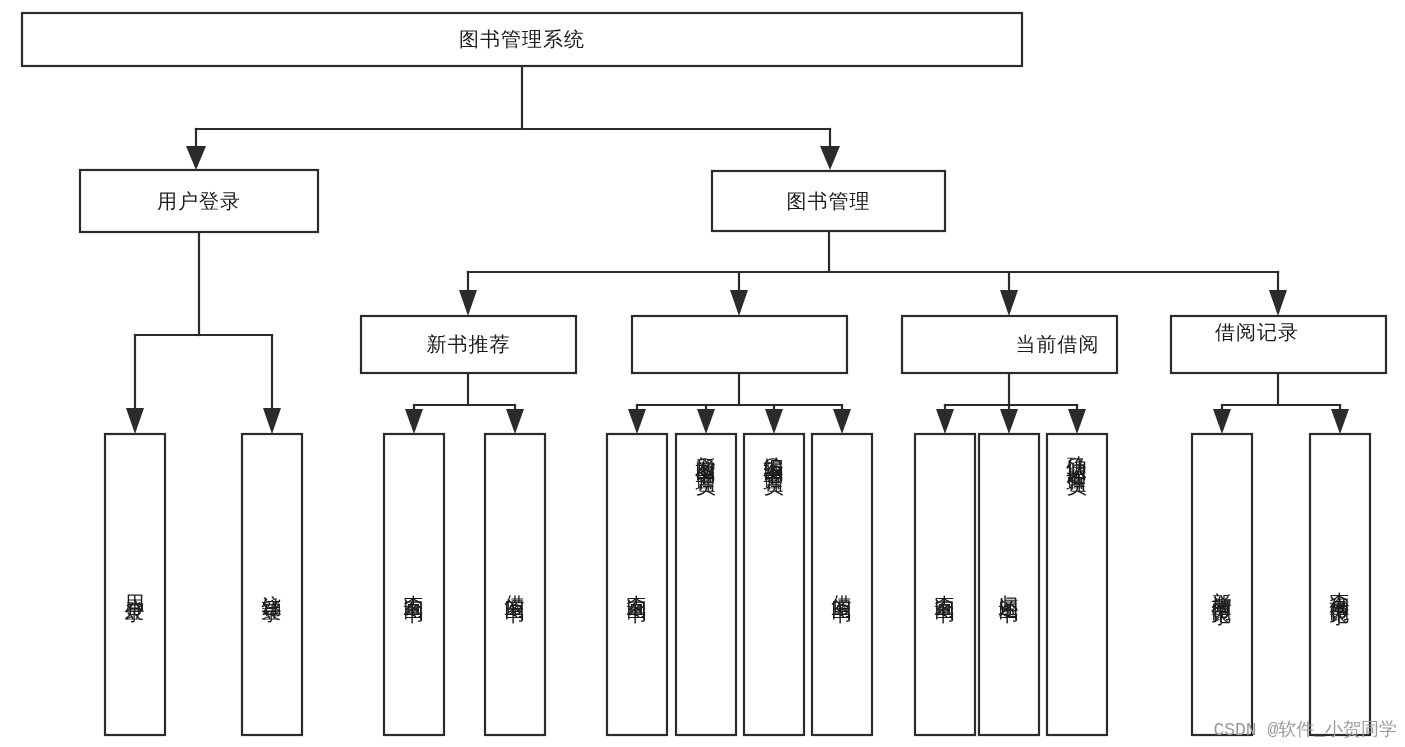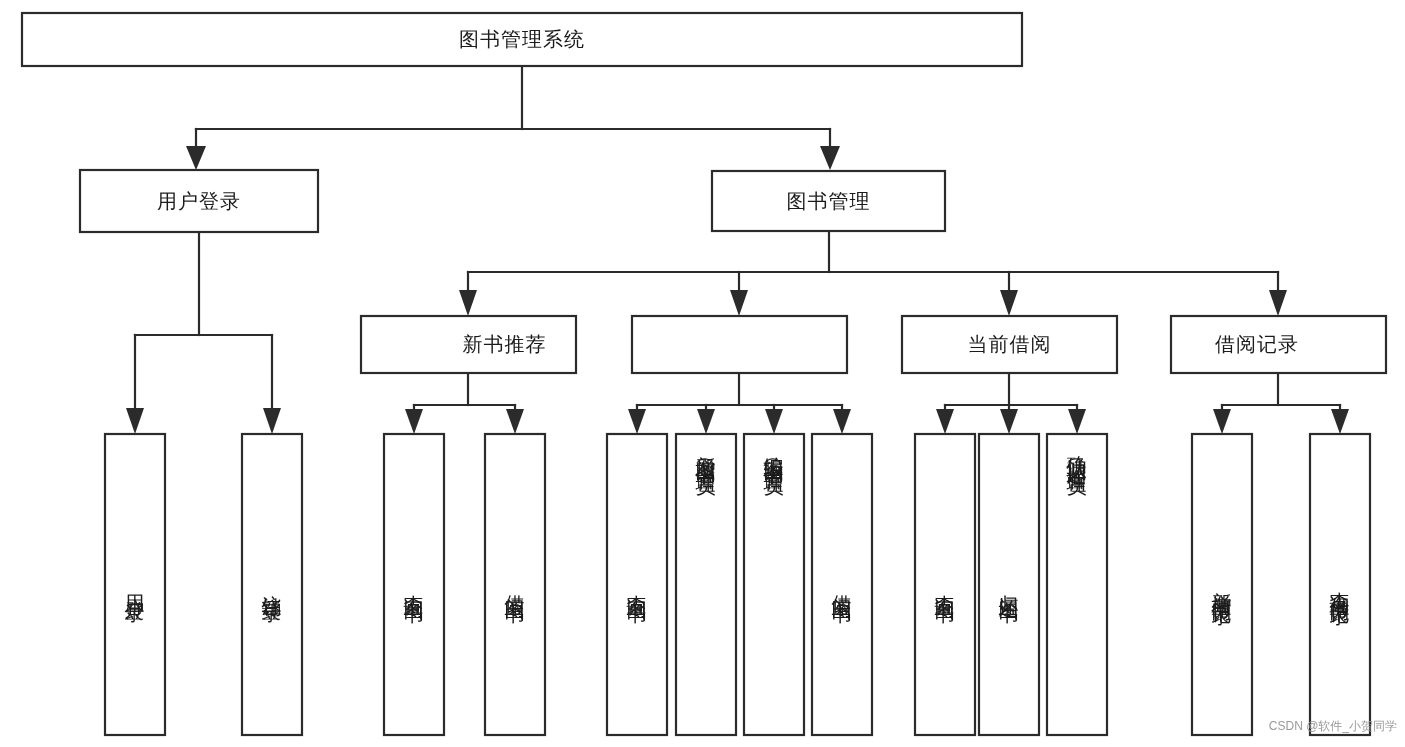--- a/index.html
+++ b/index.html
@@ -68,23 +68,23 @@
   .htext {
     font-family: "DejaVu Sans", "Liberation Sans", sans-serif;
     font-size: 20px;
     color: #1b1b1b;
     white-space: nowrap;
     letter-spacing: 1px;
   }
   .watermark {
     position: absolute;
     right: 8px;
-    bottom: 12px;
-    font-family: Liberation Sans, sans-serif;
-    font-size: 12px;
+    bottom: 6px;
+    font-family: Liberation Mono, monospace;
+    font-size: 18px;
     color: #9a9a9a;
     white-space: nowrap;
     pointer-events: none;
   }
 </style>
 </head>
 <body>
 
 <div id="diagram-root">
 
@@ -183,30 +183,30 @@
   </div>
 
   <div class="hlabel-wrap" style="left:80px; top:170px; width:238px; height:62px;">
     <span class="htext">用户登录</span>
   </div>
 
   <div class="hlabel-wrap" style="left:712px; top:171px; width:233px; height:60px;border-radius:25px;">
     <span class="htext">图书管理</span>
   </div>
 
-  <div class="hlabel-wrap" style="left:361px; top:316px; width:215px; height:57px;padding-left:36px;">
+  <div class="hlabel-wrap" style="left:361px; top:316px; width:215px; height:57px;">
     <span class="htext">新书推荐</span>
   </div>
 
 
-  <div class="hlabel-wrap" style="left:902px; top:316px; width:215px; height:57px;">
+  <div class="hlabel-wrap" style="left:902px; top:316px; width:215px; height:57px;padding-left:48px;">
     <span class="htext">当前借阅</span>
   </div>
 
-  <div class="hlabel-wrap" style="left:1171px; top:316px; width:172px; height:57px;border-radius:14px;">
+  <div class="hlabel-wrap" style="left:1171px; top:304px; width:172px; height:57px;border-radius:14px;">
     <span class="htext">借阅记录</span>
   </div>
 
   <div class="vlabel-wrap center" style="left:105px; top:434px; width:60px; height:301px;">
     <span class="vtext">用户登录</span>
   </div>
   <div class="vlabel-wrap center" style="left:242px; top:434px; width:60px; height:301px;">
     <span class="vtext">注销登录</span>
   </div>
 

